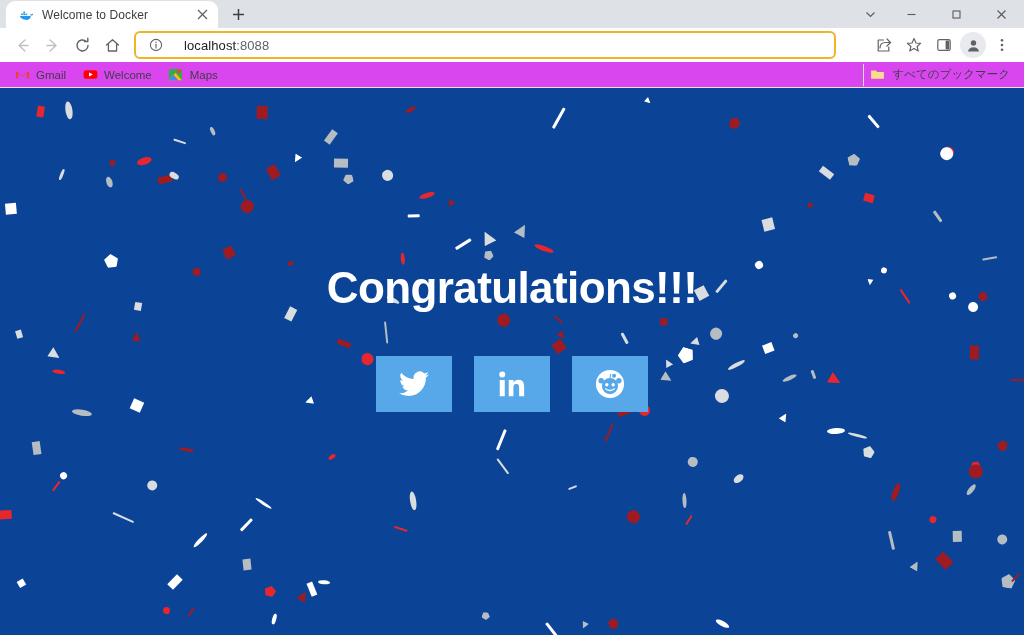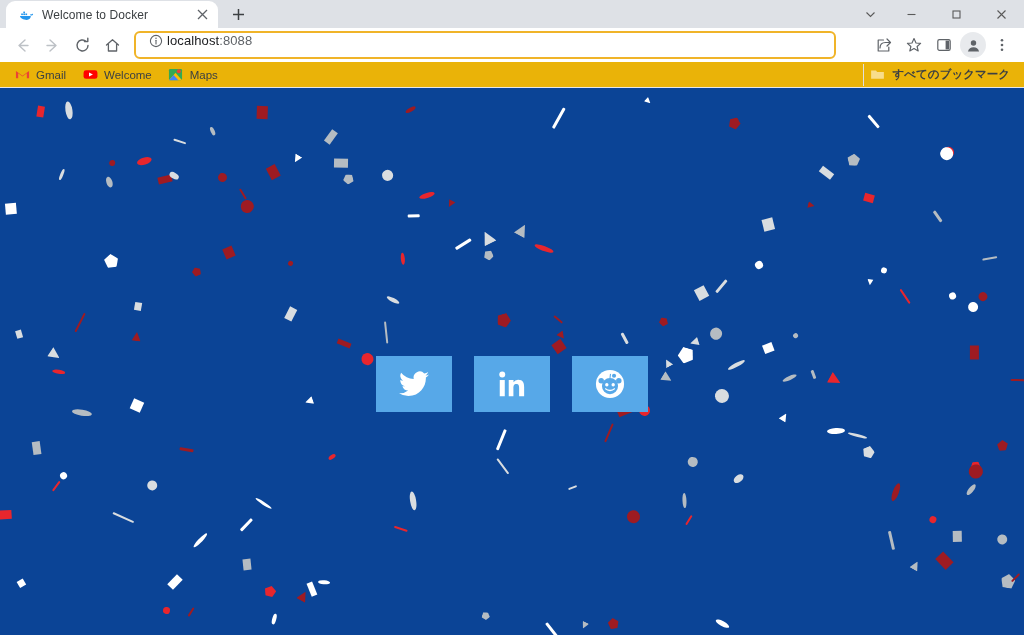--- a/index.html
+++ b/index.html
@@ -47,50 +47,50 @@
   }
   .tb-btn {
     width: 28px; height: 28px; border-radius: 50%;
     display: flex; align-items: center; justify-content: center;
     color: #5f6368; flex: none;
   }
   .tb-btn.dim { color: #bdc1c6; }
   .omnibox {
     flex: 1; height: 26px; margin: 0 6px 0 6px;
     background: #f1f3f4; border-radius: 14px;
-    display: flex; align-items: flex-start; padding: 0 12px; gap: 4px;
+    display: flex; align-items: center; padding: 0 12px; gap: 21px;
     max-width: 702px;
   }
   .omnibox.highlight {
     background: #ffffff;
     border: 2px solid #f0b429;
     border-radius: 6px;
     height: 28px;
   }
   .omnibox-icon { width: 15px; height: 15px; flex: none; display: flex; align-items: center; justify-content: center; color: #5f6368; }
   .omnibox-text { font-size: 13px; color: #202124; white-space: nowrap; letter-spacing: .1px; }
   .omnibox-text .port { color: #5f6368; }
   .toolbar-right { display: flex; align-items: center; gap: 2px; margin-left: auto; }
   .avatar-btn {
     width: 26px; height: 26px; border-radius: 50%; background: #e8eaed;
     display: flex; align-items: center; justify-content: center; color: #5f6368;
   }
 
   .bookmarks {
-    height: 26px; background: #eab308; display: flex; align-items: center;
+    height: 26px; background: #d946ef; display: flex; align-items: center;
     padding: 0 8px; gap: 2px; flex: none; border-bottom: 1px solid #e4e6e9;
   }
   .bm {
     display: flex; align-items: center; gap: 6px; padding: 3px 8px 3px 6px;
     border-radius: 4px;
   }
   .bm-icon { width: 16px; height: 16px; flex: none; display: flex; align-items: center; justify-content: center; }
   .bm-label { font-size: 11.5px; color: #3c4043; white-space: nowrap; }
   .bookmarks-spacer { flex: 1; }
-  .bm-all { display: flex; align-items: center; gap: 7px; padding: 3px 6px; border-left: 1px solid #e0e0e0; margin-left: 4px; font-weight: bold; }
+  .bm-all { display: flex; align-items: center; gap: 7px; padding: 3px 6px; border-left: 1px solid #e0e0e0; margin-left: 4px; }
   .bm-all .bm-label { font-size: 11.5px; }
 
   
   .viewport {
     flex: 1; position: relative; overflow: hidden;
     background: #0b4496;
   }
   .confetti-layer { position: absolute; inset: 0; pointer-events: none; }
   .confetti-layer i { position: absolute; display: block; }
 
@@ -425,20 +425,21 @@
         <i style="left: 827.2px; top: 339.7px; width: 17.7px; height: 5.9px; background: rgb(255, 255, 255); transform: rotate(357deg); border-radius: 50%;"></i>
         <i style="left: 501.5px; top: 369.2px; width: 1.9px; height: 18.7px; background: rgb(217, 221, 224); transform: rotate(143deg); border-radius: 1px;"></i>
         <i style="left: 515.7px; top: 136.2px; width: 12.1px; height: 12.1px; background: rgb(181, 188, 194); transform: rotate(29deg); clip-path: polygon(50% 0px, 100% 100%, 0px 100%);"></i>
         <i style="left: 179.3px; top: 46.7px; width: 1.6px; height: 13.3px; background: rgb(217, 221, 224); transform: rotate(288deg); border-radius: 1px;"></i>
         <i style="left: 951.9px; top: 444.4px; width: 10.9px; height: 8.7px; background: rgb(181, 188, 194); transform: rotate(89deg);"></i>
         <i style="left: 52.1px; top: 282.1px; width: 13.2px; height: 3.8px; background: rgb(232, 38, 45); transform: rotate(189deg); border-radius: 50%;"></i>
         <i style="left: 928.9px; top: 428.2px; width: 7.4px; height: 7.4px; background: rgb(232, 38, 45); transform: rotate(107deg); border-radius: 50%;"></i>
       </div>
 
     <div class="page-center">
+      <div class="headline">Congratulations!!!</div>
 
       <div class="social-row">
         <div class="social-btn">
           <span>
             <svg width="30" height="26" viewBox="0 0 24 20">
               <path d="M24 2.4a9.6 9.6 0 0 1-2.8.8A4.9 4.9 0 0 0 23.3.4a9.8 9.8 0 0 1-3.1 1.2A4.9 4.9 0 0 0 11.8 6a13.9 13.9 0 0 1-10.1-5.1 4.9 4.9 0 0 0 1.5 6.5A4.8 4.8 0 0 1 1 6.8v.1a4.9 4.9 0 0 0 3.9 4.8 4.9 4.9 0 0 1-2.2.1 4.9 4.9 0 0 0 4.6 3.4A9.9 9.9 0 0 1 0 17.3a13.9 13.9 0 0 0 7.5 2.2c9.1 0 14-7.5 14-14v-.7A9.9 9.9 0 0 0 24 2.4z" fill="#ffffff"></path>
             </svg>
           </span>
         </div>
         <div class="social-btn">

